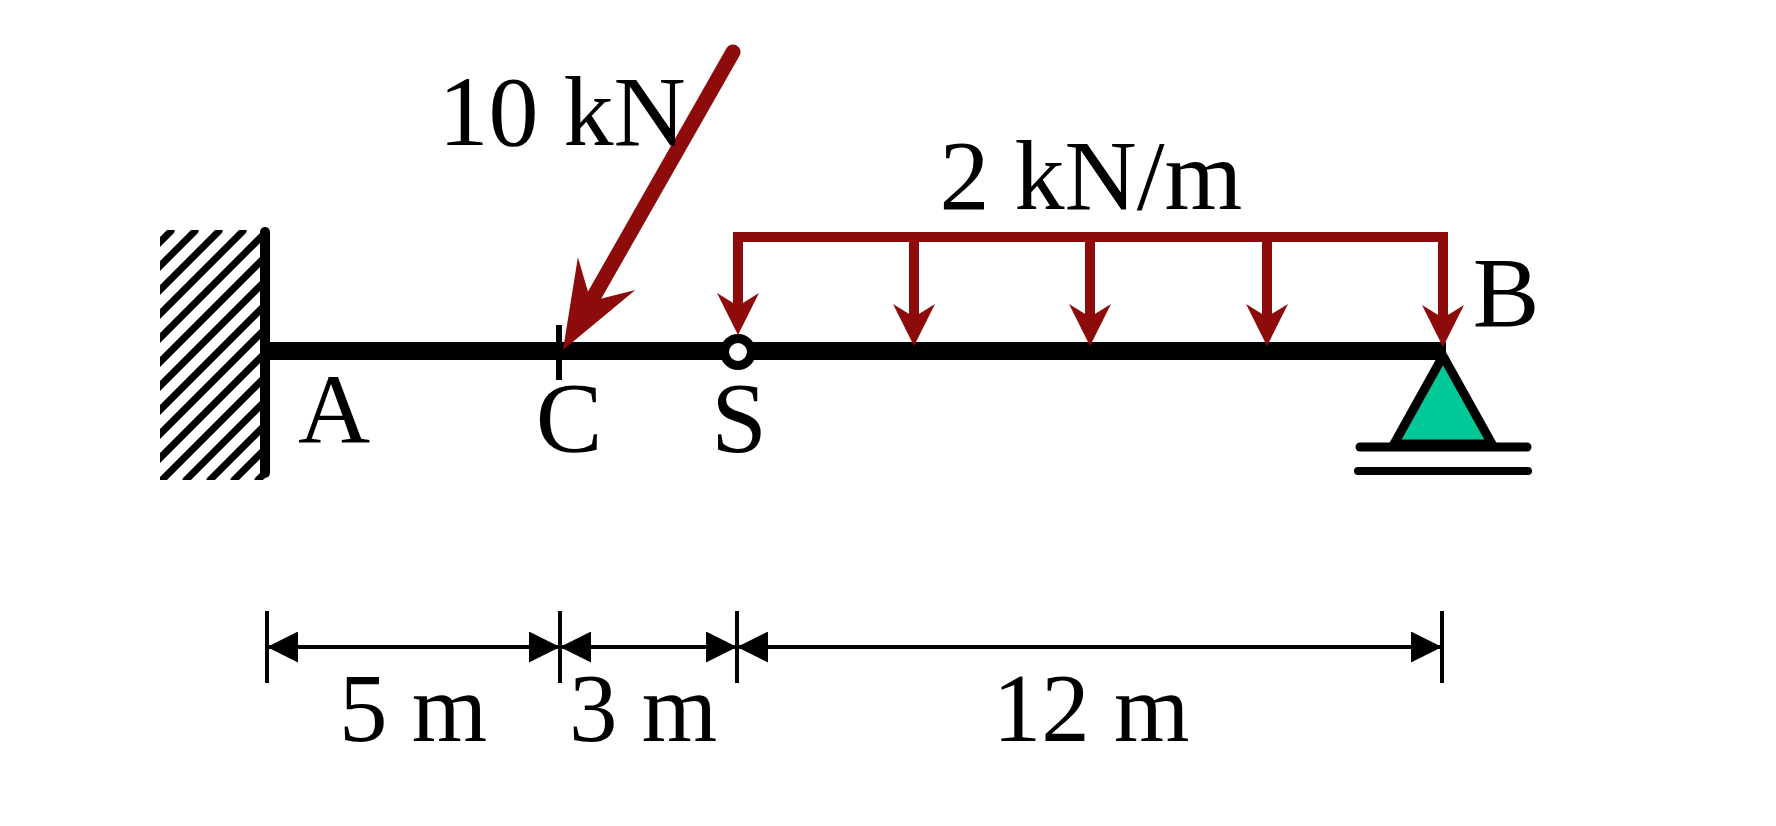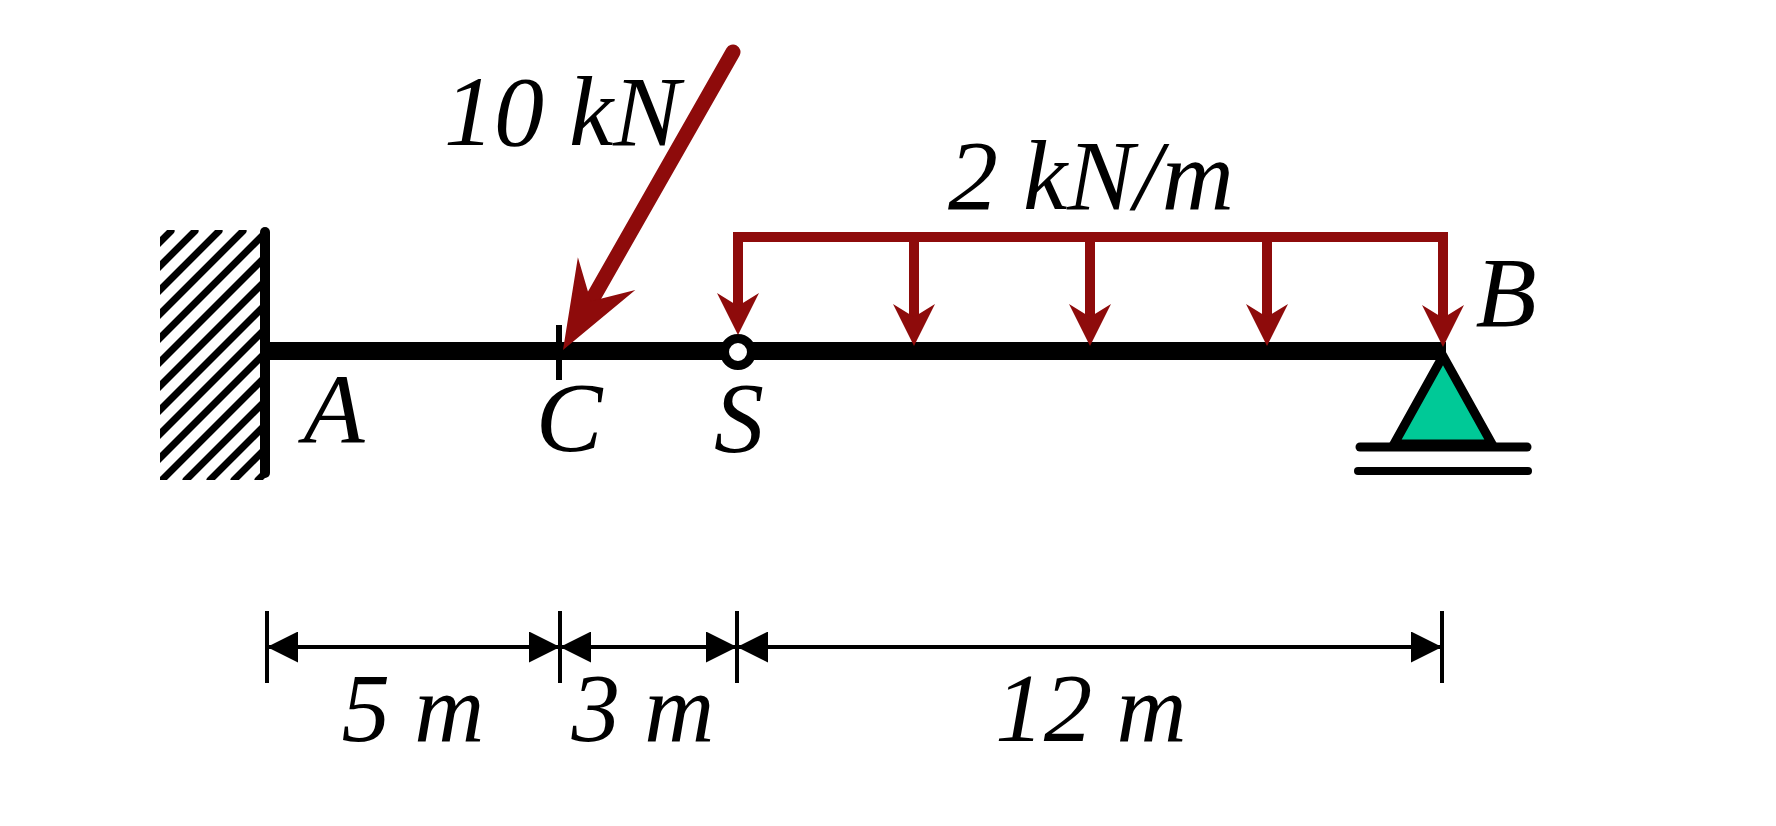--- a/index.html
+++ b/index.html
@@ -8,21 +8,20 @@
     background: #ffffff;
     width: 1776px;
     height: 826px;
     overflow: hidden;
   }
   .stage {
     position: relative;
     width: 1776px;
     height: 826px;
     background: #ffffff;
-    font-style: italic;
   }
   svg {
     display: block;
   }
   text {
     font-family: "Liberation Serif", "DejaVu Serif", serif;
     font-size: 100px;
     fill: #000000;
   }
   text.dim {

